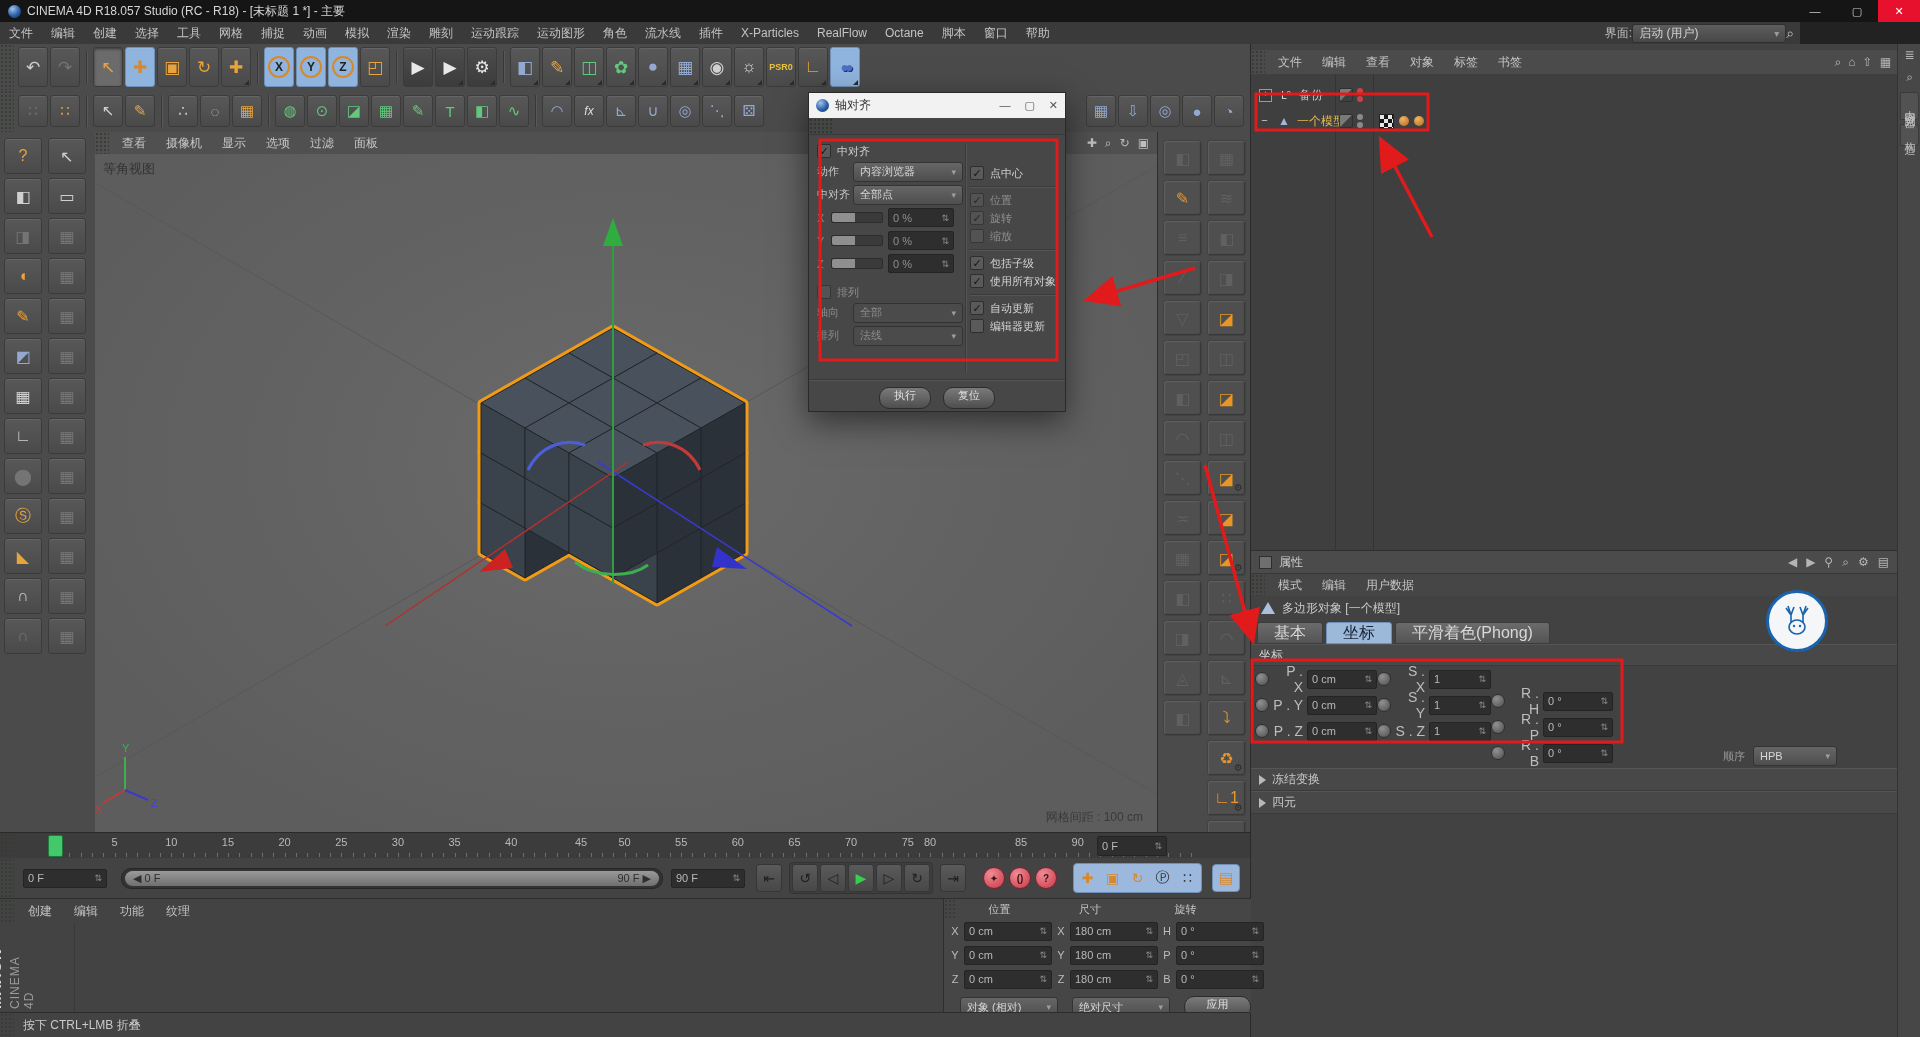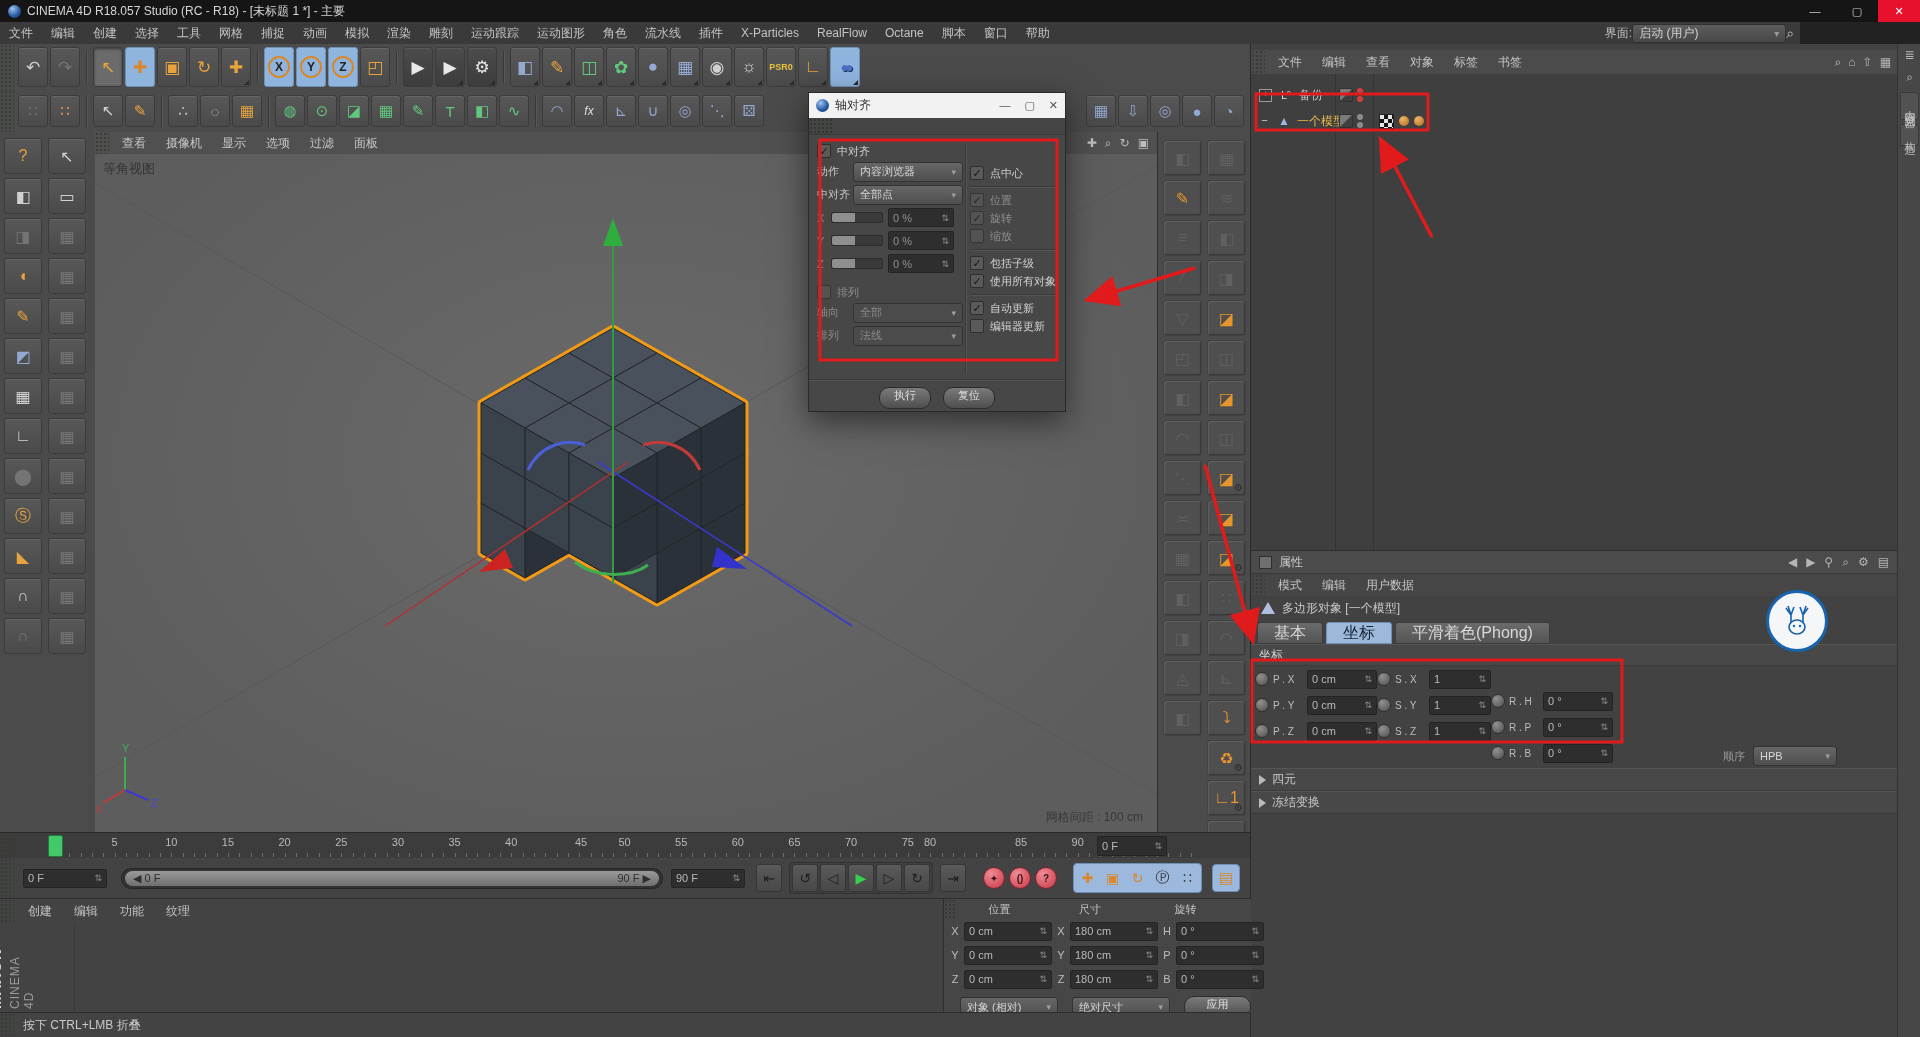--- a/index.html
+++ b/index.html
@@ -104,21 +104,21 @@
   #attr .tri{width:0;height:0;border-left:7px solid transparent;border-right:7px solid transparent;border-bottom:12px solid #aebedd;}
   #attr .tabs{display:flex;gap:3px;padding:2px 6px 0 6px;}
   .tab{height:20px;display:flex;align-items:center;justify-content:center;padding:0 16px;border-radius:3px 3px 0 0;
        background:linear-gradient(#6b6b6b,#545454);border:1px solid #3c3c3c;color:#d8d8d8;font-size:16px;}
   .tab.active{background:#9db9d9;color:#19243a;border-color:#6d8fb8;}
   #attr .section{height:20px;display:flex;align-items:center;padding:0 8px;color:#d2d2d2;background:#484848;border-top:1px solid #555;border-bottom:1px solid #3a3a3a;}
   .crow{height:26px;display:flex;align-items:center;padding-left:4px;}
   .ccell{display:flex;align-items:center;gap:4px;width:122px;}
   .ccell.s{width:114px;} .ccell.r{width:122px;margin-top:44px;}
   .rad{width:12px;height:12px;border-radius:50%;flex:none;background:radial-gradient(circle at 35% 30%,#909090,#4f4f4f);border:1px solid #2f2f2f;}
-  .clabel{font-size:10px;color:#bdbdbd;width:30px;flex:none;}
+  .clabel{font-size:14px;color:#bdbdbd;width:30px;flex:none;text-align:right;}
   .field{background:#2e2e2e;border:1px solid #242424;border-radius:2px;color:#b9b9b9;font-size:11px;
          display:flex;align-items:center;padding:0 4px;height:17px;flex:1;}
   .field .spin{margin-left:auto;color:#8a8a8a;font-size:9px;}
   #attr .orderrow{height:24px;display:flex;align-items:center;justify-content:flex-end;padding-right:60px;gap:8px;}
   #attr .orderrow .olabel{color:#9a9a9a;font-size:11px;}
   .dd{background:linear-gradient(#666,#4e4e4e);border:1px solid #333;border-radius:3px;color:#d6d6d6;font-size:11px;
       display:flex;align-items:center;padding:0 6px;height:18px;}
   .dd .arr{margin-left:auto;color:#9f9f9f;font-size:9px;padding-left:8px;}
   .dd.dim{color:#8a8a8a;background:#4b4b4b;}
   .grp{height:21px;display:flex;align-items:center;gap:6px;padding:0 8px;background:#484848;border-top:1px solid #555;border-bottom:1px solid #3a3a3a;color:#c9c9c9;}
@@ -882,25 +882,25 @@
       </div>
     <div class="orderrow">
       <span class="olabel">顺序</span>
       <span class="dd" style="width:70px;">
           <span>HPB</span>
           <span class="arr">▾</span>
         </span>
     </div>
     <div class="grp">
         <span class="tri2"></span>
-        <span>四元</span>
+        <span>冻结变换</span>
       </div>
     <div class="grp">
         <span class="tri2"></span>
-        <span>冻结变换</span>
+        <span>四元</span>
       </div>
   </div>
 
   <div id="deer">
     <svg width="40" height="40" viewBox="0 0 40 40">
       <path d="M14 22 L14 12 M14 14 L9 7 M14 14 L11 5 M14 14 L17 6 M26 22 L26 12 M26 14 L31 7 M26 14 L29 5 M26 14 L23 6" stroke="#1863ac" stroke-width="1.6" fill="none"></path>
       <ellipse cx="20" cy="26" rx="8" ry="7" fill="none" stroke="#1863ac" stroke-width="1.6"></ellipse>
       <circle cx="17" cy="25" r="1.2" fill="#1863ac"></circle>
         <circle cx="23" cy="25" r="1.2" fill="#1863ac"></circle>
     </svg>

